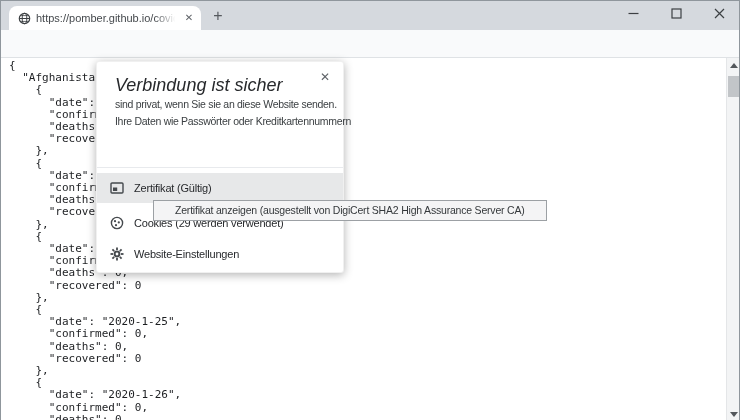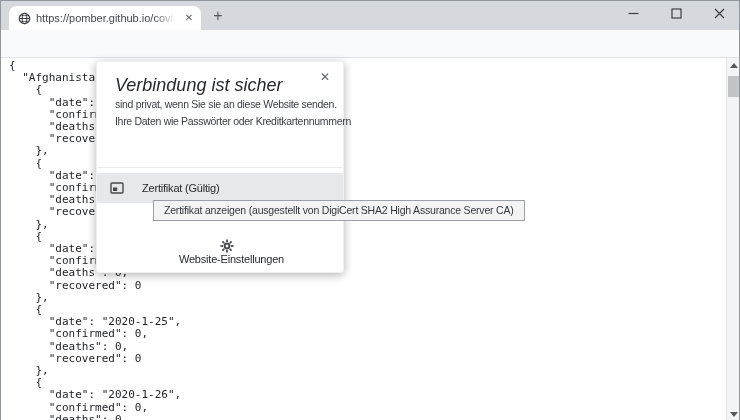--- a/index.html
+++ b/index.html
@@ -77,28 +77,28 @@
   .popup-close { position: absolute; right: 13px; top: 8px; font-size: 12px; color: #5f6368; }
   .popup-title { position: absolute; left: 18px; top: 13px; font-size: 18px; color: #27292c; font-style: italic; }
   .popup-body { position: absolute; left: 18px; top: 34px; font-size: 10.5px; letter-spacing: -0.3px;
     color: #3c4043; line-height: 17px; white-space: nowrap; }
   .popup-link { position: absolute; left: 18px; top: 65px; font-size: 10.5px; color: #1a73e8;
     line-height: 17px; }
   .popup-sep { position: absolute; left: 0; top: 105px; width: 100%; height: 1px; background: #e8eaed; }
   .prow { position: absolute; left: 0; width: 100%; height: 30px; display: flex;
     align-items: center; padding-left: 13px; }
   .prow .plabel { margin-left: 10px; font-size: 11px; letter-spacing: -0.2px; color: #27292c; }
-  .prow-cert { top: 111px; background: #e7e8e9; gap: 8px; }
+  .prow-cert { top: 111px; background: #e7e8e9; }
   .prow-cookies { top: 146px; }
-  .prow-settings { top: 177px; flex-direction: column; }
+  .prow-settings { top: 177px; }
 
   
   .tooltip { position: absolute; left: 152px; top: 199px; z-index: 40;
     background: #f4f4f5; border: 1px solid #9ca0a4; color: #34383b;
-    font-size: 10.5px; letter-spacing: -0.2px; padding: 3px 10px 4px; white-space: nowrap; }
+    font-size: 10.5px; letter-spacing: -0.2px; padding: 3px 21px 4px; white-space: nowrap; }
 
   svg { display: block; }
 </style>
 </head>
 <body>
 
 <div class="window">
 
   <div class="titlebar">
     <div class="tab">
@@ -227,20 +227,29 @@
       <div>Ihre Daten wie Passwörter oder Kreditkartennummern</div>
     </div>
     <div class="popup-sep"></div>
 
     <div class="prow prow-cert">
       <svg width="14" height="14" viewBox="0 0 14 14">
         <rect x="1" y="2" width="12" height="10" rx="1" fill="none" stroke="#45494d" stroke-width="1.4"></rect>
         <rect x="3" y="6.5" width="4.2" height="3.5" fill="#45494d"></rect>
       </svg>
       <span class="plabel">Zertifikat (Gültig)</span>
+    </div>
+    <div class="prow prow-cookies">
+      <svg width="14" height="14" viewBox="0 0 14 14">
+        <circle cx="7" cy="7" r="5.6" fill="none" stroke="#45494d" stroke-width="1.4"></circle>
+        <circle cx="5" cy="5.2" r="1.1" fill="#45494d"></circle>
+        <circle cx="8.8" cy="6.4" r="1.1" fill="#45494d"></circle>
+        <circle cx="6" cy="9.2" r="1.1" fill="#45494d"></circle>
+      </svg>
+      <span class="plabel">Cookies (29 werden verwendet)</span>
     </div>
     <div class="prow prow-settings">
       <svg width="14" height="14" viewBox="0 0 14 14">
         <g stroke="#45494d" stroke-width="1.8">
           <line x1="7" y1="0.5" x2="7" y2="3"></line>
             <line x1="7" y1="11" x2="7" y2="13.5"></line>
           <line x1="0.5" y1="7" x2="3" y2="7"></line>
             <line x1="11" y1="7" x2="13.5" y2="7"></line>
           <line x1="2.4" y1="2.4" x2="4.2" y2="4.2"></line>
             <line x1="9.8" y1="9.8" x2="11.6" y2="11.6"></line>

